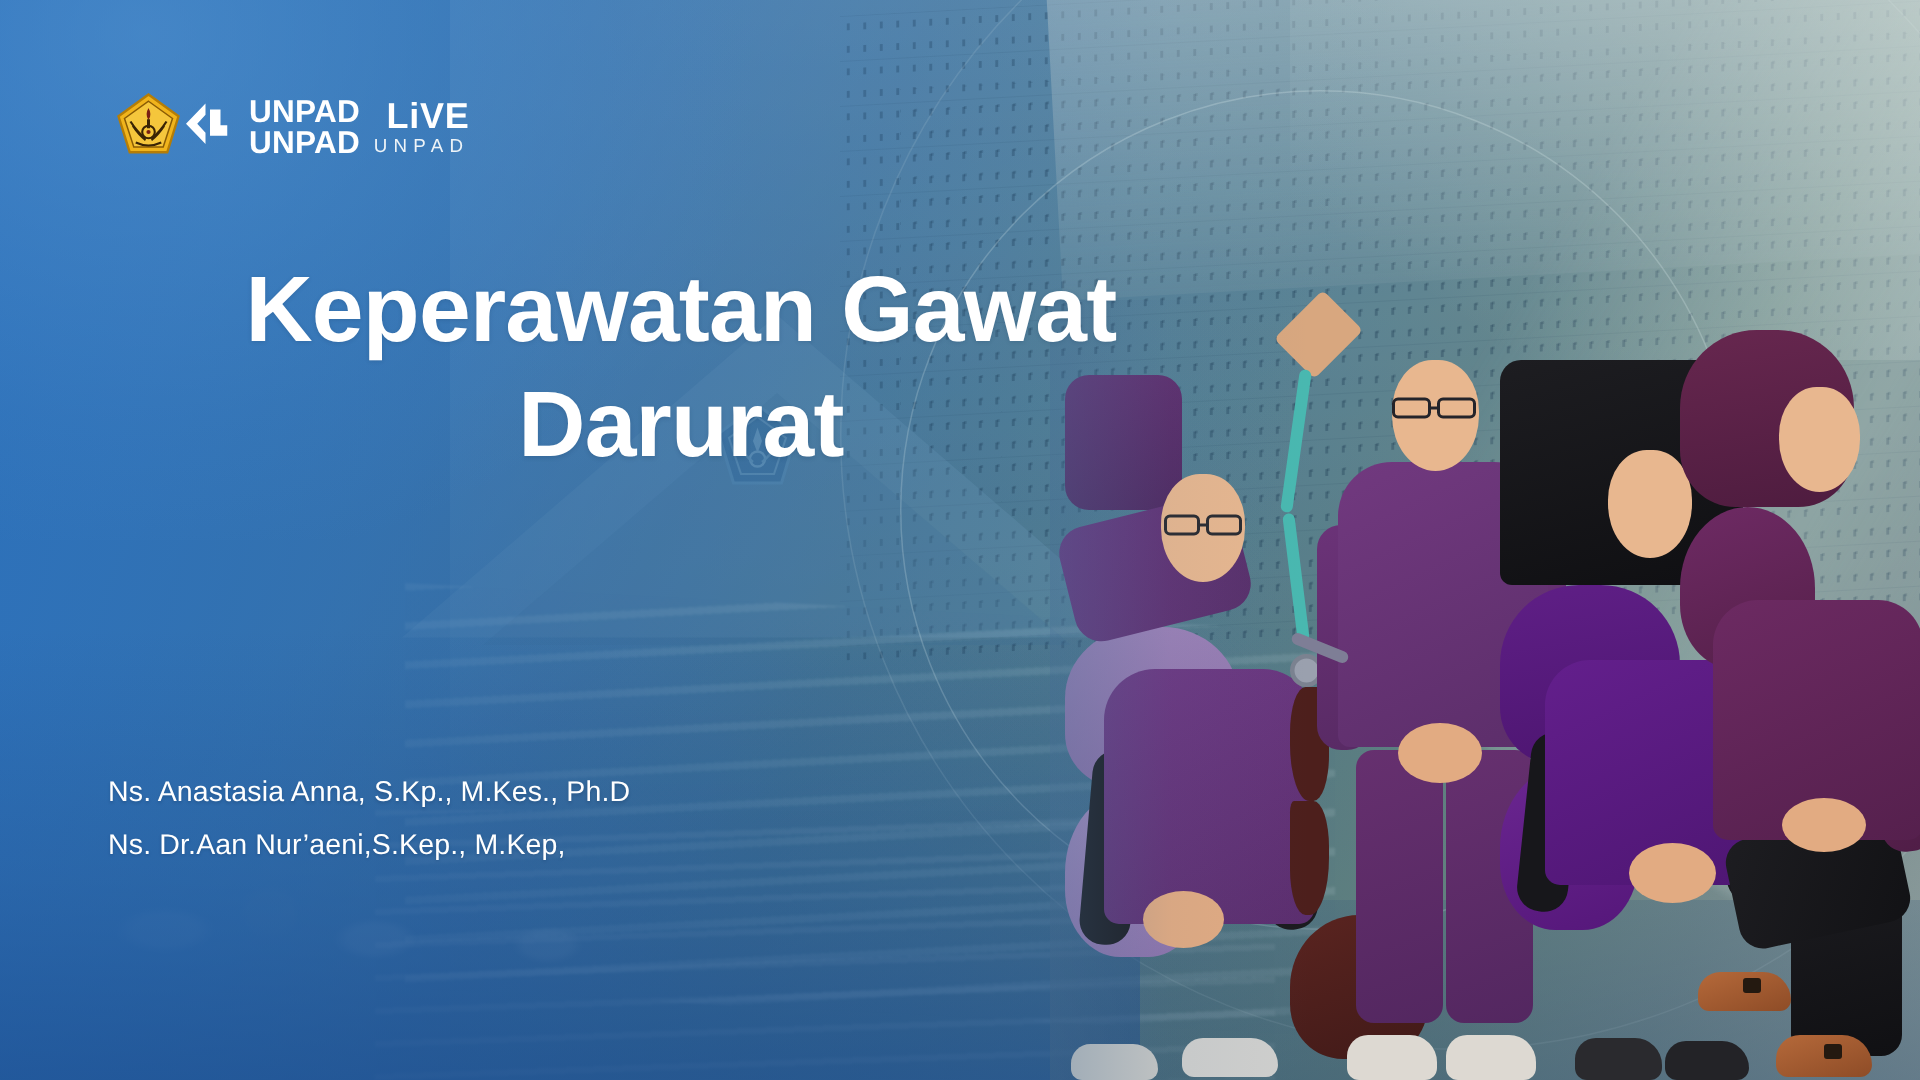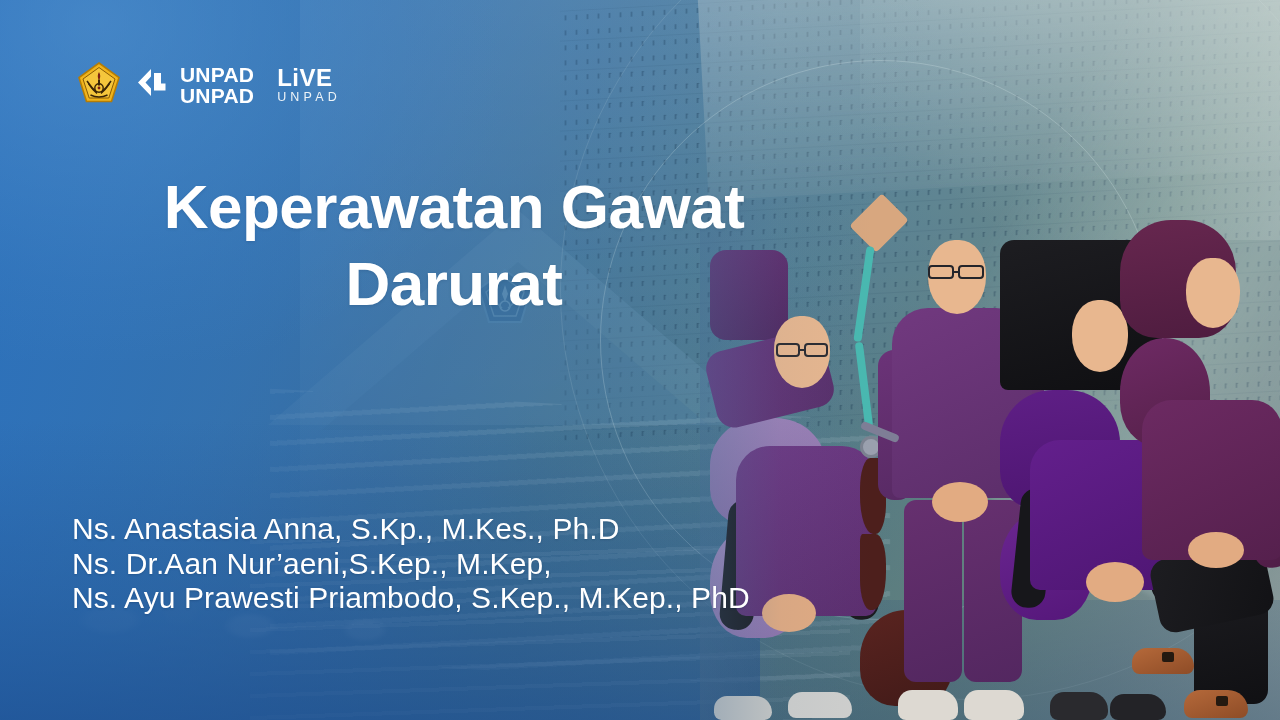--- a/index.html
+++ b/index.html
@@ -143,41 +143,42 @@
     background:radial-gradient(ellipse at 35% 35%, rgba(86,150,210,.55) 0%, rgba(70,135,200,.18) 55%, rgba(0,0,0,0) 75%);
   }
   .bg-top-right-haze {
     position:absolute; right:0; top:0; width:420px; height:240px;
     background:linear-gradient(215deg, rgba(222,230,226,.42) 0%, rgba(195,210,208,.14) 55%, rgba(0,0,0,0) 80%);
   }
 
   
   .logo-bar {
     position:absolute; left:78px; top:62px;
-    display:flex; align-items:center; gap:14px;
+    display:flex; align-items:center; gap:0;
   }
   .crest {
     position:relative; width:42px; height:45px;
     flex:0 0 auto;
   }
   .crest svg { display:block; width:42px; height:45px; }
 
   .luhung { display:flex; align-items:center; gap:10px; }
   .chev { width:36px; height:36px; flex:0 0 auto; }
   .chev svg { display:block; width:36px; height:36px; }
   .luhung-text {
     color:#ffffff; font-weight:700; letter-spacing:.2px;
     font-size:21px; line-height:21px; text-align:left;
   }
   .luhung-text span { display:block; }
 
   .live-block { margin-left:9px; }
   .live-word {
     color:#ffffff; font-weight:800; font-size:24px; line-height:23px;
     letter-spacing:.5px;
+    text-align:right;
   }
   .live-sub {
     color:#eef4f8; font-weight:400; font-size:12.5px; line-height:14px;
     letter-spacing:4.2px; margin-top:1px;
   }
 
   
   .headline {
     position:absolute; left:74px; top:168px; width:760px;text-align:center;
   }
@@ -199,21 +200,21 @@
     margin-top:6px;
     text-shadow:0 1px 3px rgba(20,50,85,.18);
   }
 
   
   .names {
     position:absolute; left:72px; top:512px; width:680px;
   }
   .name-line {
     color:#ffffff;
-    font-size:30px;
+    font-size:19px;
     font-weight:300;
     line-height:34.5px;
     letter-spacing:.1px;
     white-space:nowrap;
     text-shadow:0 1px 2px rgba(15,45,80,.25);
   }
 
   
   .photo {
     position:absolute; right:0; bottom:0;
@@ -449,16 +450,15 @@
   </div>
 
   <div class="headline">
     <div class="title">Keperawatan Gawat
 Darurat</div>
   </div>
 
   <div class="names">
     <div class="name-line">Ns. Anastasia Anna, S.Kp., M.Kes., Ph.D</div>
     <div class="name-line">Ns. Dr.Aan Nur’aeni,S.Kep., M.Kep,</div>
-    <div class="name-line">Ns. Ayu Prawesti Priambodo, S.Kep., M.Kep., PhD</div>
   </div>
 
 </div>
 
 </body></html>

